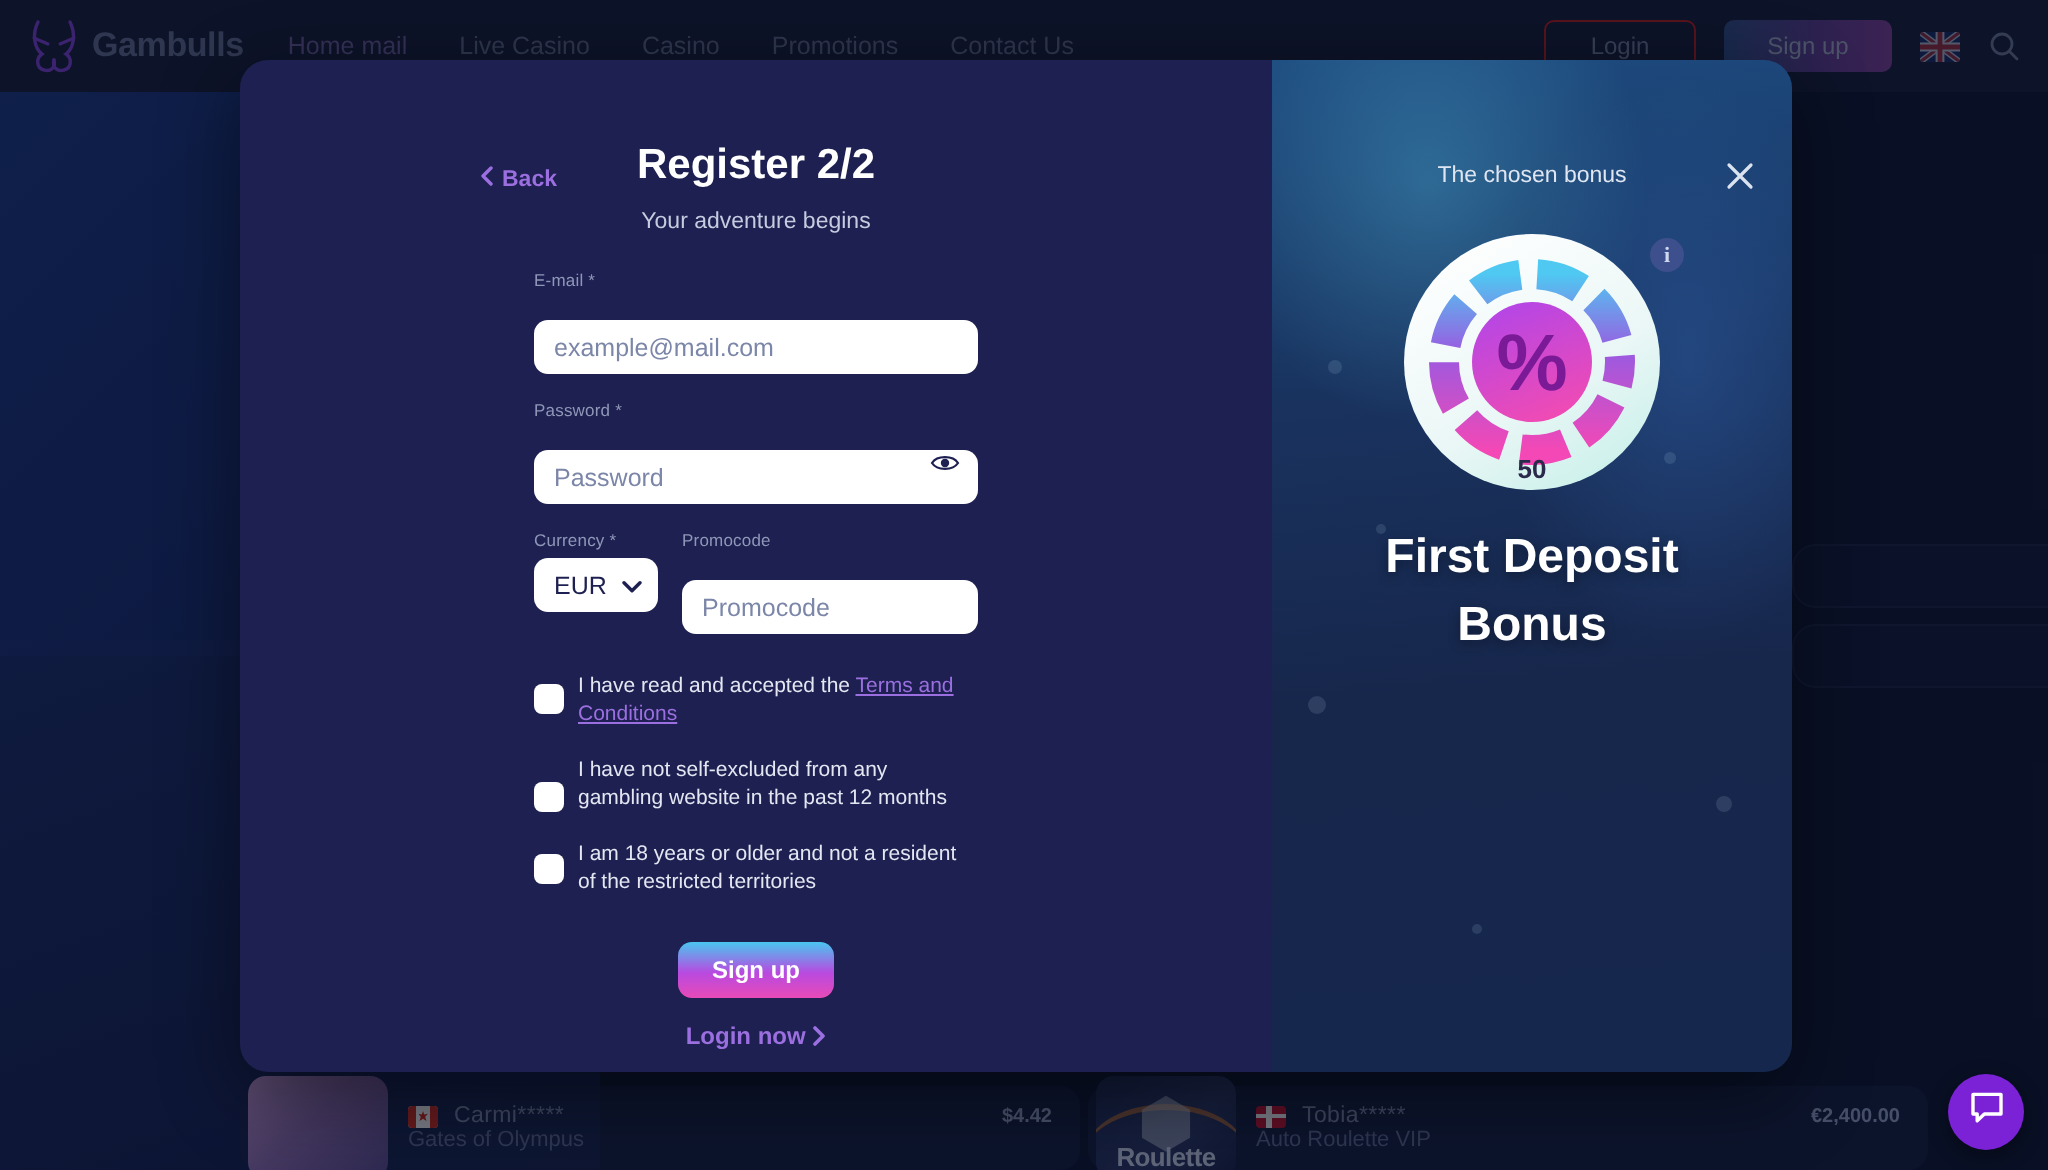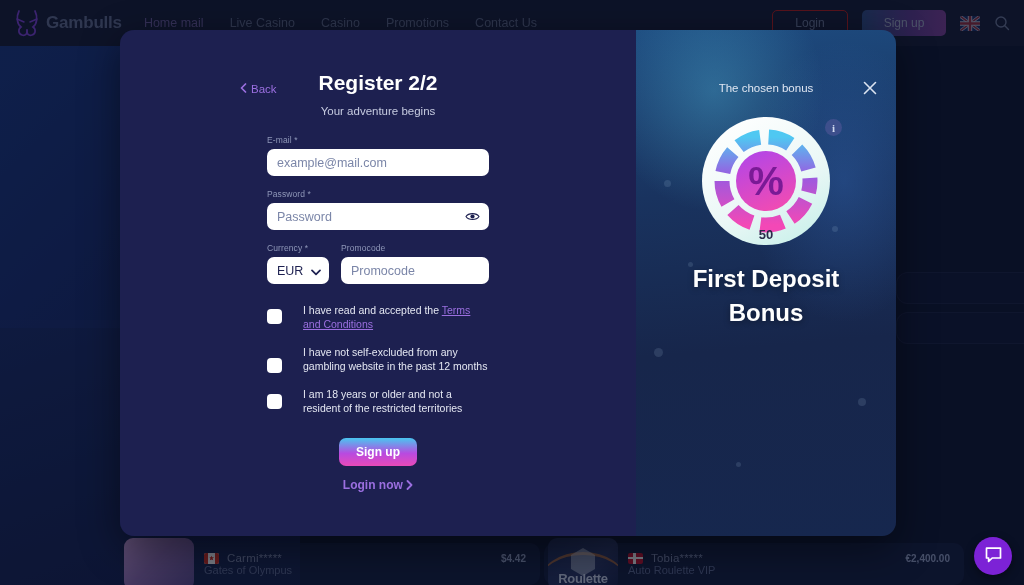--- a/index.html
+++ b/index.html
@@ -105,50 +105,50 @@
     border-radius: 14px; overflow: hidden; display: flex; z-index: 20;
     box-shadow: 0 12px 40px rgba(0,0,0,.45);
   }
   .modal-left {
     width: 516px; background: #1d2050; position: relative;
     padding: 22px 0 0 0;
   }
   .back-link {
     position: absolute; left: 120px; top: 53px;
     font-size: 11.5px; color: #9b6fe0; cursor: pointer;
-    display: flex; align-items: center; gap: 4px; font-weight: 400;
+    display: flex; align-items: center; gap: 4px; font-weight: 700;
   }
   .reg-title { text-align: center; font-size: 21px; font-weight: 700; color: #ffffff; margin-top: 19px; }
   .reg-sub { text-align: center; font-size: 11.5px; color: #c6cbe0; margin-top: 10px; }
 
   .form { width: 222px; margin: 18px auto 0; }
   .field { margin-bottom: 13px; }
   .f-label { font-size: 8.5px; color: #8f97b8; margin-bottom: 4px; letter-spacing: .1px; }
   .f-input {
     width: 100%; height: 27px; border-radius: 7px; border: none;
     background: #ffffff; padding: 0 10px; font-size: 12.5px;
-    color: #1d2050; font-family: inherit; outline: none;
+    color: #1d2050; font-family: inherit; outline: none; margin-top: 11px;
   }
   .f-input::placeholder { color: #7b86a8; }
   .f-input.pw { }
   .pw-wrap { position: relative; }
   .eye { position: absolute; right: 9px; top: 50%; transform: translateY(-50%); cursor: pointer; }
   .row2 { display: flex; gap: 12px; }
   .col-cur { width: 62px; }
   .col-promo { flex: 1; }
   .select-wrap { position: relative; }
   .f-select {
     width: 100%; height: 27px; border-radius: 7px; border: none; background: #fff;
     padding: 0 22px 0 10px; font-size: 12.5px; color: #1d2050;
     font-family: inherit; appearance: none; outline: none; cursor: pointer;
   }
   .sel-chev { position: absolute; right: 8px; top: 50%; transform: translateY(-50%); pointer-events: none; }
 
   .checks { width: 222px; margin: 20px auto 0; }
-  .check-row { display: flex; align-items: flex-start; gap: 21px; margin-bottom: 14px; }
+  .check-row { display: flex; align-items: flex-start; gap: 7px; margin-bottom: 14px; }
   .cbox {
     width: 15px; height: 15px; border-radius: 4px; background: #fff;
     flex: none; margin-top: 5px; cursor: pointer; border: none;
   }
   .check-row.c2 .cbox { margin-top: 12px; }
   .check-row.c3 .cbox { margin-top: 6px; }
   .ctext { font-size: 10.5px; line-height: 1.33; color: #e4e7f2; }
   .ctext a { color: #9b6fe0; text-decoration: underline; }
 
   .btn-signup {

